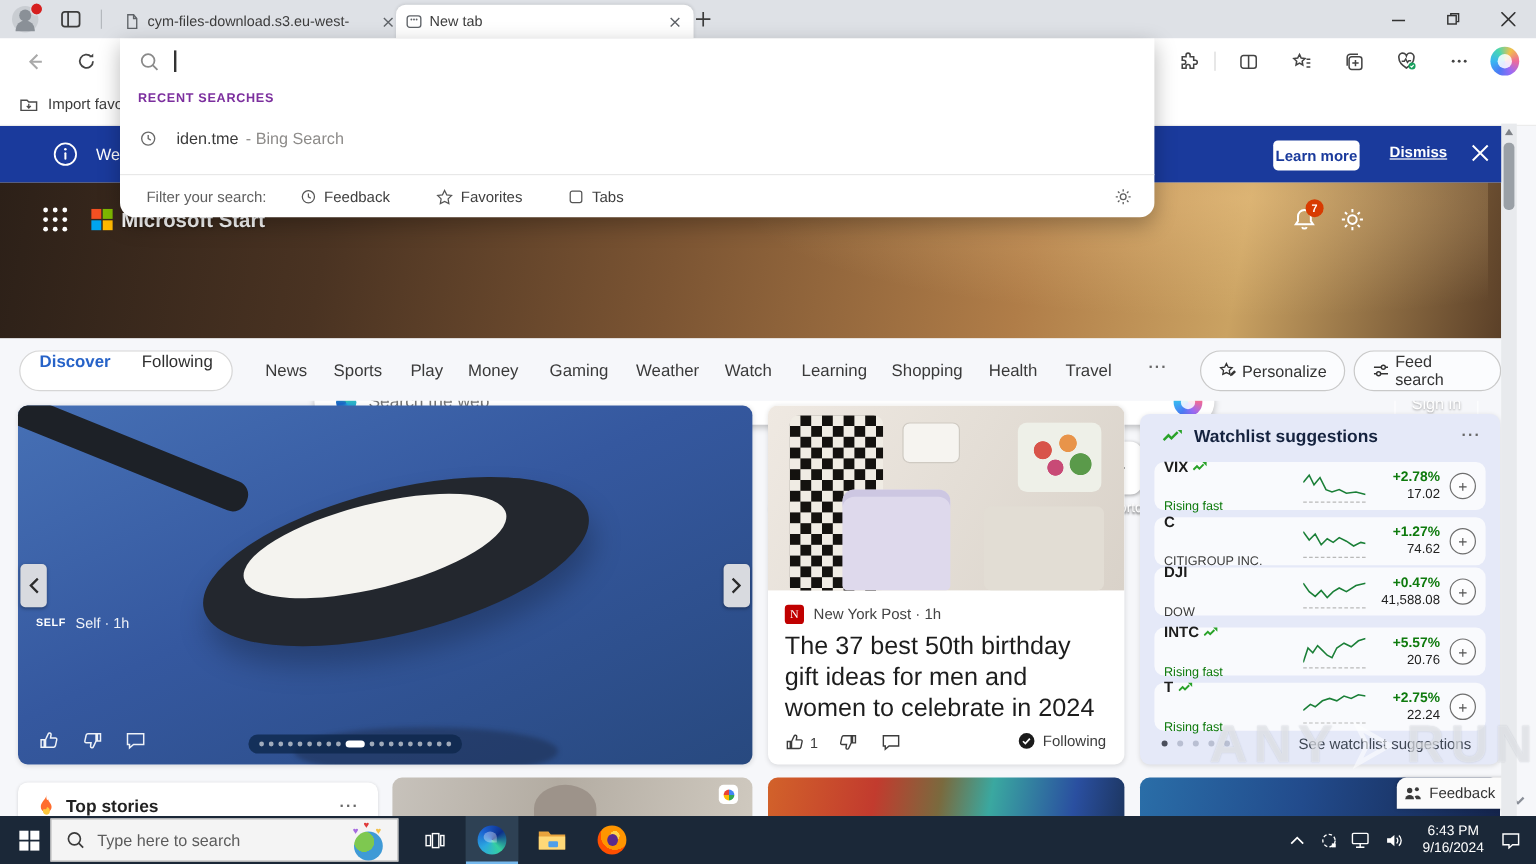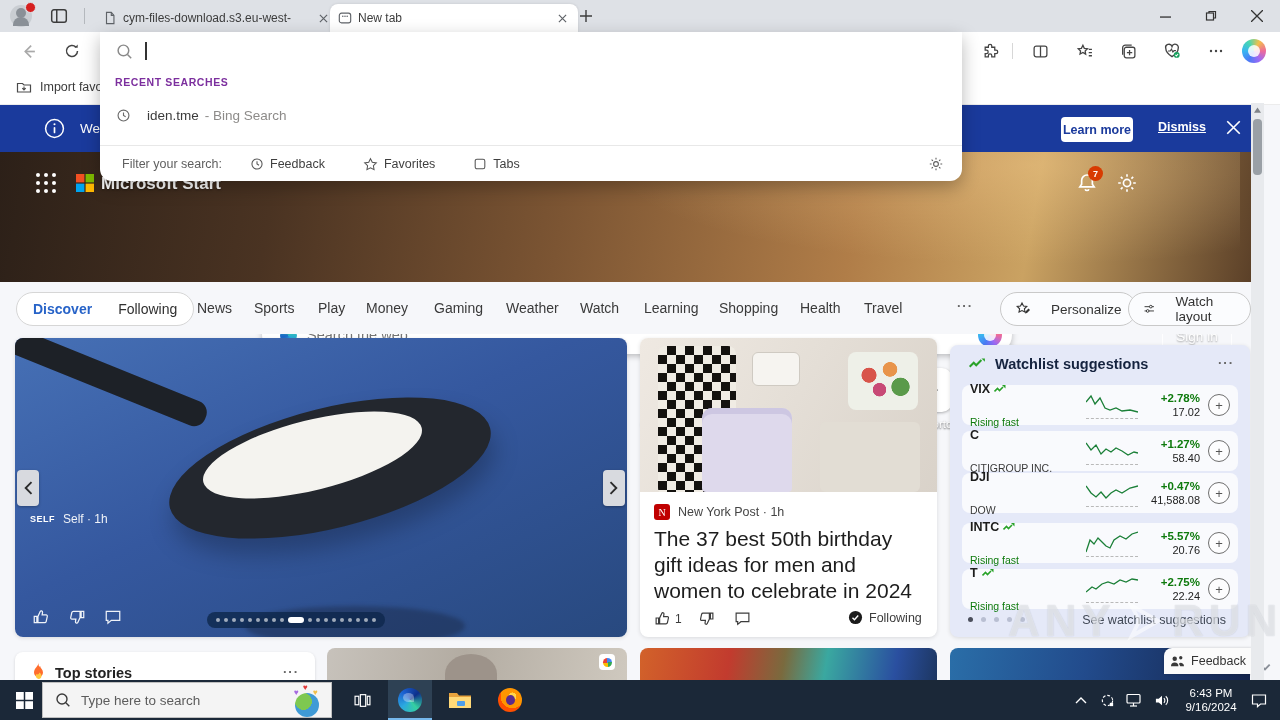--- a/index.html
+++ b/index.html
@@ -55,24 +55,24 @@
   
   .shortcut{width:84px;top:216px;display:flex;flex-direction:column;align-items:center;}
   .sc-tile{width:44px;height:44px;background:#fff;border-radius:10px;box-shadow:0 1px 3px rgba(0,0,0,.3);
     display:flex;align-items:center;justify-content:center;}
   .sc-label{margin-top:6px;font-size:11.5px;color:#fff;text-shadow:0 1px 2px rgba(0,0,0,.65);white-space:nowrap;}
   .sc-ad{font-size:9px;opacity:.85;margin-left:2px;}
 
   
   #feednav{left:0;top:282px;width:1251px;height:52px;background:#f6f7fa;}
   #pill-tabs{left:16px;top:10px;height:32px;border:1px solid #d6d6d6;border-radius:17px;background:#fff;
-    display:flex;align-items:center;padding:0 16px;gap:26px;font-size:14px;}
-  .navtab{font-size:14px;color:#3a3a3a;top:18px;white-space:nowrap;}
+    display:flex;padding:0 16px;gap:26px;font-size:14px;}
+  .navtab{font-size:14px;color:#3a3a3a;top:18px;white-space:nowrap;margin-left:24px;}
   .pillbtn{height:32px;top:10px;border:1px solid #c9c9c9;border-radius:17px;background:#fbfcfe;display:flex;
-    align-items:center;gap:20px;padding:0 14px;font-size:13.5px;color:#333;}
+    align-items:center;gap:4px;padding:0 14px;font-size:13.5px;color:#333;}
 
   
   .card{border-radius:8px;box-shadow:0 1px 4px rgba(0,0,0,.12);}
   #hero-card{left:15px;top:338px;width:612px;height:299px;overflow:hidden;
     background:linear-gradient(155deg,#4670b5 0%,#35589f 45%,#28497f 100%);}
   .spoon-bowl{left:150px;top:70px;width:330px;height:120px;background:#23272e;border-radius:50%;
     transform:rotate(-14deg);box-shadow:0 16px 24px rgba(0,0,0,.25);}
   .spoon-blob{left:185px;top:82px;width:225px;height:70px;background:#f4f3ef;border-radius:50%;transform:rotate(-14deg);}
   .spoon-handle{left:-60px;top:18px;width:260px;height:26px;background:#1d2127;transform:rotate(22deg);border-radius:12px;}
   .car-arrow{width:22px;height:36px;background:#d8dadf;border-radius:4px;display:flex;align-items:center;
@@ -509,21 +509,21 @@
     </div>
     <div class="abs pillbtn" style="left:1128px;">
       <svg width="16" height="16" viewBox="0 0 16 16">
           <g stroke="#333" stroke-width="1.2" fill="none">
             <line x1="2" y1="5" x2="14" y2="5"></line>
             <line x1="2" y1="10.5" x2="14" y2="10.5"></line>
             <circle cx="10" cy="5" r="1.7" fill="#fbfcfe"></circle>
             <circle cx="6" cy="10.5" r="1.7" fill="#fbfcfe"></circle>
           </g>
         </svg>
-      <span>Watch layout</span>
+      <span>Feed search</span>
     </div>
   </div>
 
   <div id="hero-card" class="abs card">
     <div class="abs spoon-handle"></div>
     <div class="abs spoon-bowl"></div>
     <div class="abs spoon-blob"></div>
     <div class="abs" style="left:230px;top:268px;width:220px;height:40px;background:rgba(20,30,48,.35);border-radius:50%;filter:blur(2px);"></div>
 
     <div class="abs flex" style="left:15px;top:174px;gap:8px;">
@@ -655,21 +655,21 @@
         <div class="wl-sym">
             <span>C</span>
           </div>
         <div class="wl-sub">CITIGROUP INC.</div>
       </div>
       <svg class="spark" width="52" height="26" viewBox="0 0 52 26">
           <polyline points="0,5 5,12 10,7 15,16 20,11 25,14 30,10 36,13 42,17 48,14 52,15" fill="none" stroke="#1a7f37" stroke-width="1.3"></polyline>
         </svg>
       <div class="wl-num">
         <div class="wl-chg">+1.27%</div>
-        <div class="wl-price">58.40</div>
+        <div class="wl-price">74.62</div>
       </div>
       <span class="wl-add">+</span>
     </div>
 
     <div class="abs wl-row" style="top:128px;justify-content:center;">
       <div style="flex:1;">
         <div class="wl-sym">
             <span>DJI</span>
           </div>
         <div class="wl-sub">DOW</div>

